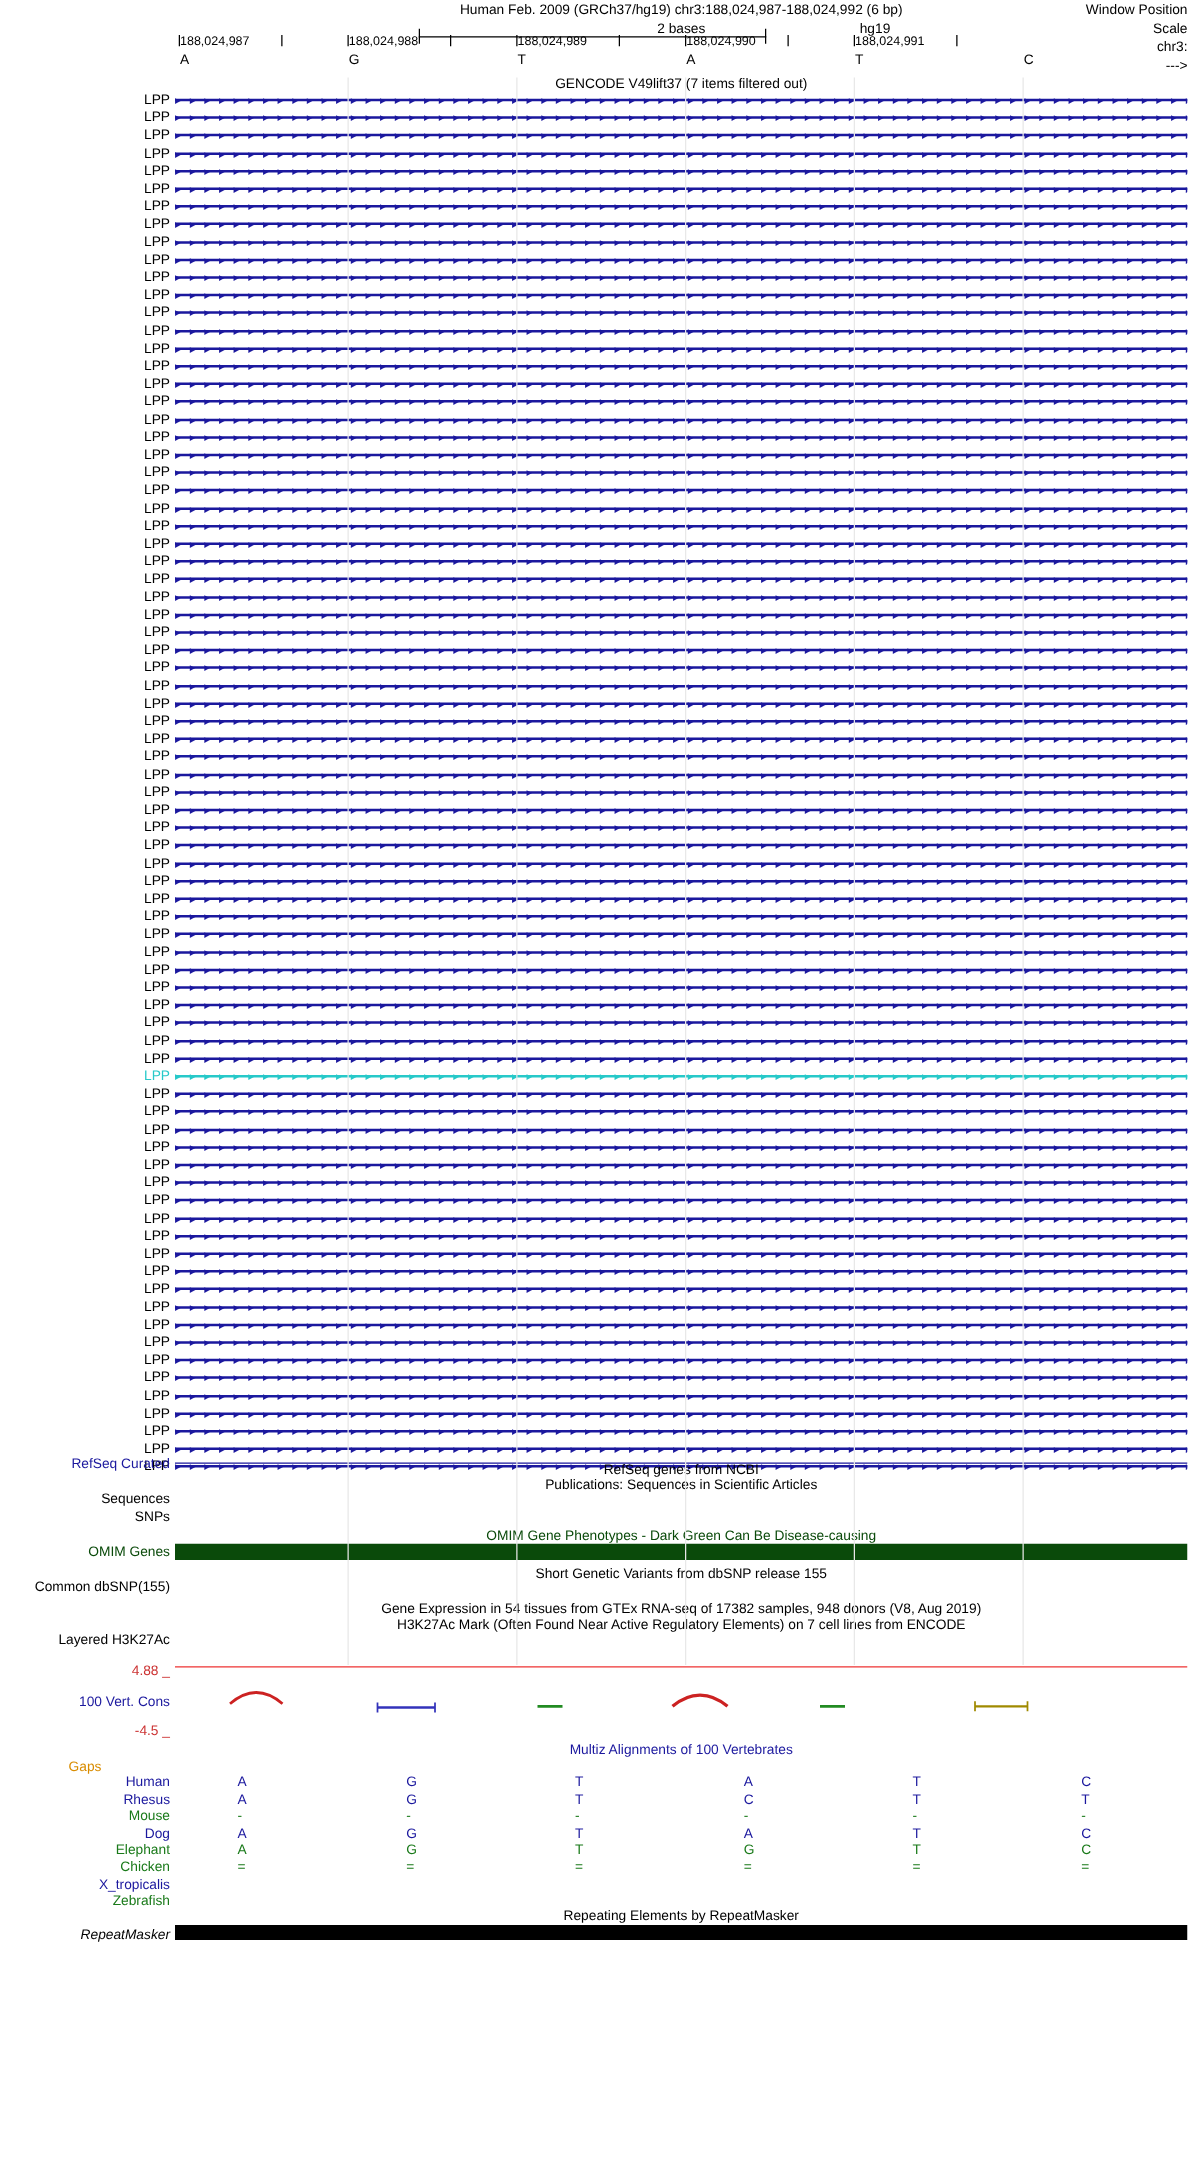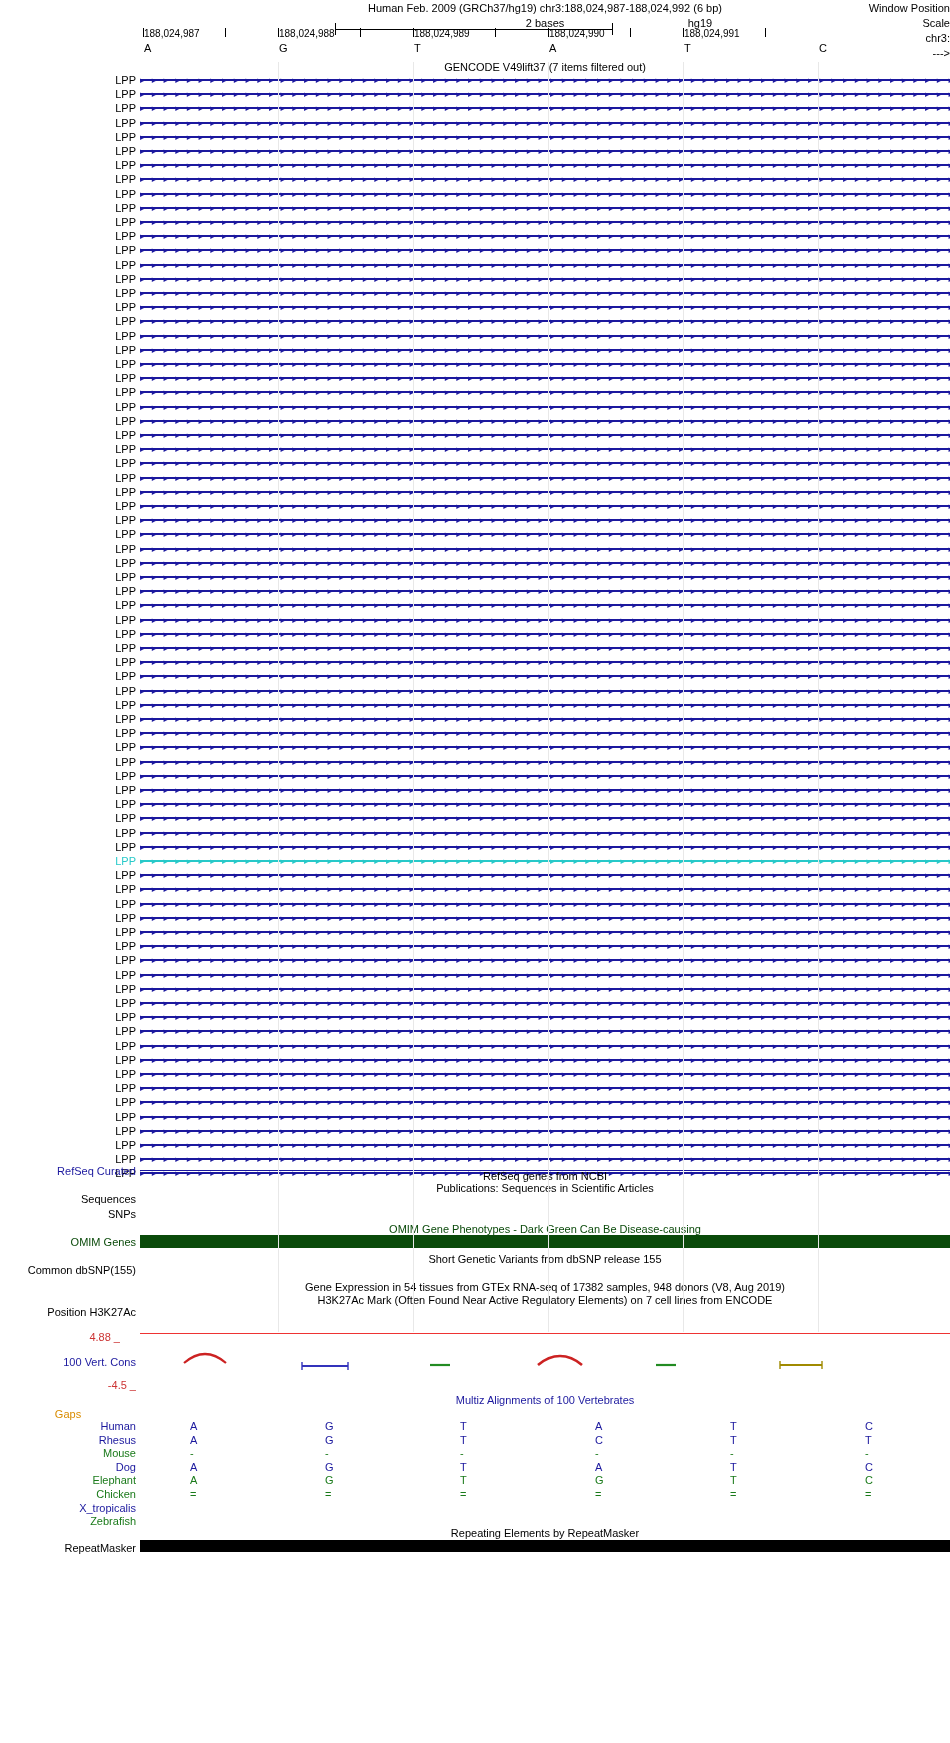--- a/index.html
+++ b/index.html
@@ -505,24 +505,24 @@
 
   <div class="sect-title" style="top:1223px;color:#0a4a0a;">OMIM Gene Phenotypes - Dark Green Can Be Disease-causing</div>
   <div class="row-label" style="top:1236px;color:#0a4a0a;">OMIM Genes</div>
   <div class="greenblk" style="left:140px;top:1235px;width:810px;height:13px;"></div>
 
   <div class="sect-title" style="top:1253px;">Short Genetic Variants from dbSNP release 155</div>
   <div class="row-label" style="top:1264px;">Common dbSNP(155)</div>
 
   <div class="sect-title" style="top:1281px;">Gene Expression in 54 tissues from GTEx RNA-seq of 17382 samples, 948 donors (V8, Aug 2019)</div>
   <div class="sect-title" style="top:1294px;">H3K27Ac Mark (Often Found Near Active Regulatory Elements) on 7 cell lines from ENCODE</div>
-  <div class="row-label" style="top:1306px;">Position H3K27Ac</div>
+  <div class="row-label" style="top:1306px;">Layered H3K27Ac</div>
 
   <div class="hr-red" style="top:1333px;"></div>
-  <div class="cons-num" style="left:44px;width:76px;top:1331px;">4.88 _</div>
+  <div class="cons-num" style="left:60px;width:76px;top:1331px;">4.88 _</div>
   <div class="row-label" style="top:1356px;color:#1b189e;">100 Vert. Cons</div>
   <div class="cons-num" style="left:60px;width:76px;top:1379px;">-4.5 _</div>
 
   <svg class="abs" style="left:140px;top:1340px;width:810px;height:50px;" viewBox="0 0 810 50">
     <path d="M44,23 C58,11 72,11 86,23" stroke="#cc2222" stroke-width="2.2" fill="none"></path>
     <line x1="162" y1="26" x2="208" y2="26" stroke="#3333bb" stroke-width="2"></line>
     <line x1="162" y1="22" x2="162" y2="30" stroke="#3333bb" stroke-width="1.4"></line>
     <line x1="208" y1="22" x2="208" y2="30" stroke="#3333bb" stroke-width="1.4"></line>
     <line x1="290" y1="25" x2="310" y2="25" stroke="#228b22" stroke-width="2.2"></line>
     <path d="M398,25 C412,13 428,13 442,25" stroke="#cc2222" stroke-width="2.6" fill="none"></path>
@@ -576,21 +576,21 @@
       <div class="multiz-letter" style="left: 325px; top: 1488px; color: rgb(26, 122, 26);">=</div>
       <div class="multiz-letter" style="left: 460px; top: 1488px; color: rgb(26, 122, 26);">=</div>
       <div class="multiz-letter" style="left: 595px; top: 1488px; color: rgb(26, 122, 26);">=</div>
       <div class="multiz-letter" style="left: 730px; top: 1488px; color: rgb(26, 122, 26);">=</div>
       <div class="multiz-letter" style="left: 865px; top: 1488px; color: rgb(26, 122, 26);">=</div>
       <div class="sp-label" style="top: 1501.6px; color: rgb(27, 24, 158);">X_tropicalis</div>
       <div class="sp-label" style="top: 1515.2px; color: rgb(26, 122, 26);">Zebrafish</div>
     </div>
 
   <div class="sect-title" style="top:1527px;">Repeating Elements by RepeatMasker</div>
-  <div class="rm-lbl" style="top:1542px;">RepeatMasker</div>
+  <div class="rm-lbl" style="top:1542px;font-style:italic;">RepeatMasker</div>
   <div class="rm-band" style="top:1540px;"></div>
 
 <div class="vgrid" style="left: 278px; top: 62px; height: 1270px;"></div>
     <div class="vgrid" style="left: 413px; top: 62px; height: 1270px;"></div>
     <div class="vgrid" style="left: 548px; top: 62px; height: 1270px;"></div>
     <div class="vgrid" style="left: 683px; top: 62px; height: 1270px;"></div>
     <div class="vgrid" style="left: 818px; top: 62px; height: 1270px;"></div>
   </div>
 
 </body></html>

